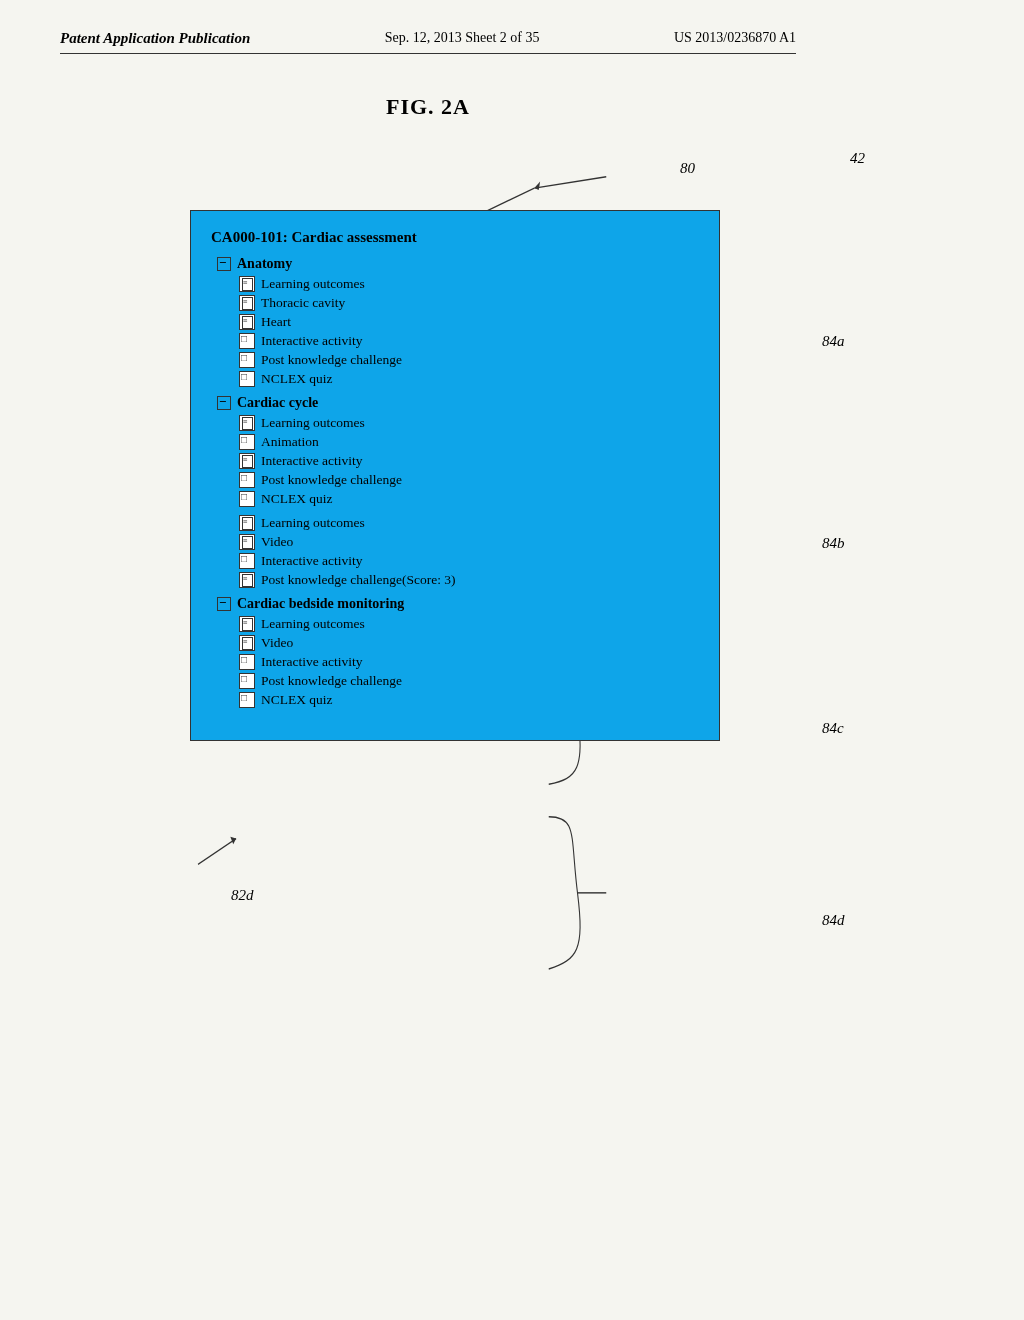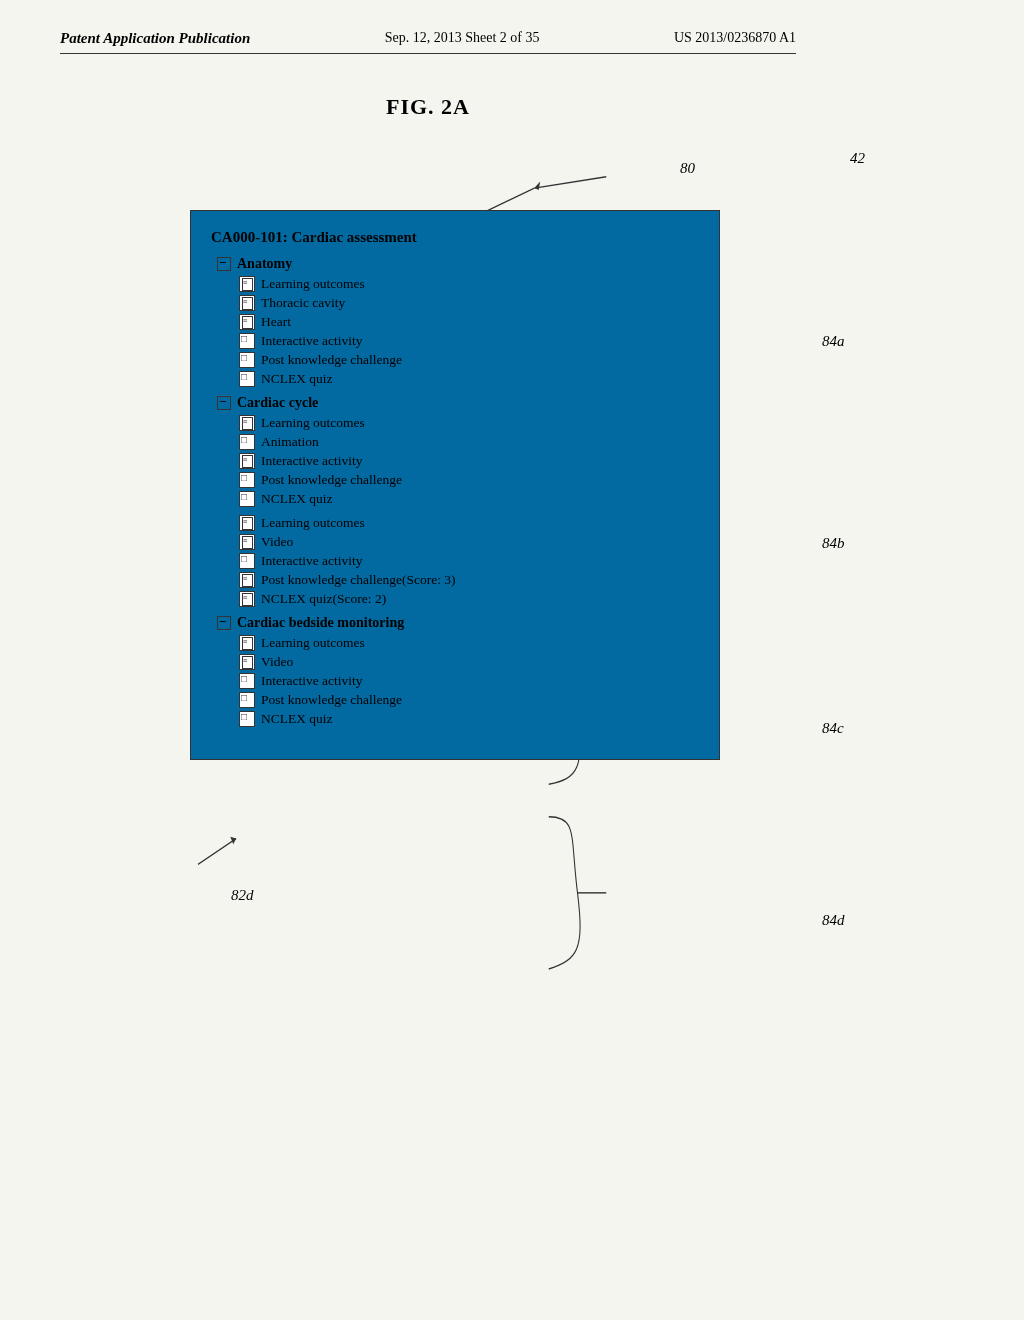--- a/index.html
+++ b/index.html
@@ -56,21 +56,21 @@
       font-style: italic;
       position: absolute;
     }
     .main-box {
       position: absolute;
       left: 130px;
       top: 60px;
       width: 530px;
       border: 1.5px solid #333;
       padding: 18px 20px 24px 20px;
-      background: #0369a1;
+      background: #0ea5e9;
     }
     .box-title {
       font-size: 15px;
       font-weight: bold;
       margin-bottom: 10px;
     }
     .section {
       margin-bottom: 8px;
     }
     .section-header {
@@ -292,24 +292,20 @@
           <span class="item-text">Video</span>
         </div>
         <div class="item-row">
           <span class="item-icon interactive"></span>
           <span class="item-text">Interactive activity</span>
         </div>
         <div class="item-row">
           <span class="item-icon doc"></span>
           <span class="item-text score-text">Post knowledge challenge(Score: 3)</span>
         </div>
-        <div class="item-row">
-          <span class="item-icon doc"></span>
-          <span class="item-text score-text">NCLEX quiz(Score: 2)</span>
-        </div>
       </div>
 
       <div class="section" style="margin-top:8px;">
         <div class="section-header">
           <span class="minus-icon"></span>
           <span>Cardiac bedside monitoring</span>
         </div>
         <div class="item-row">
           <span class="item-icon doc"></span>
           <span class="item-text">Learning outcomes</span>

